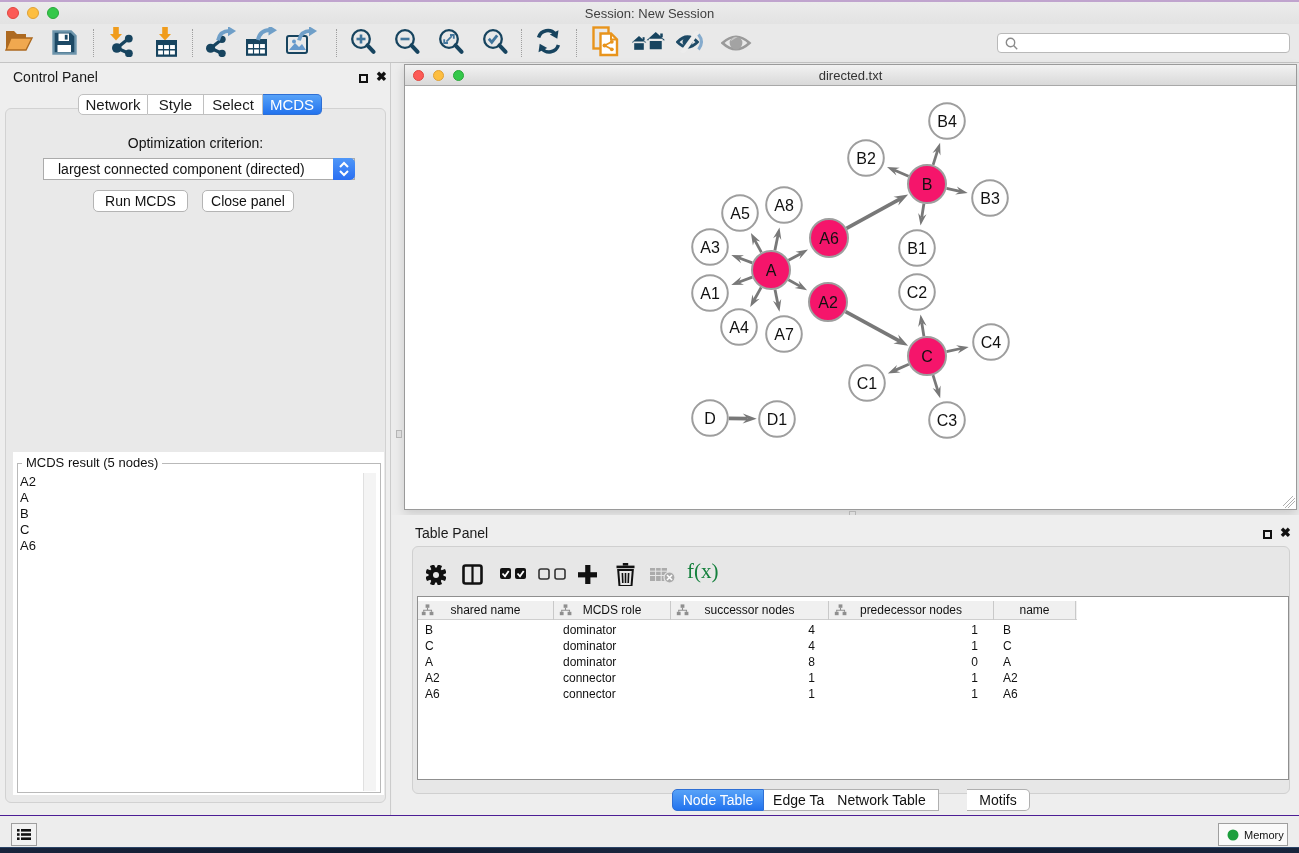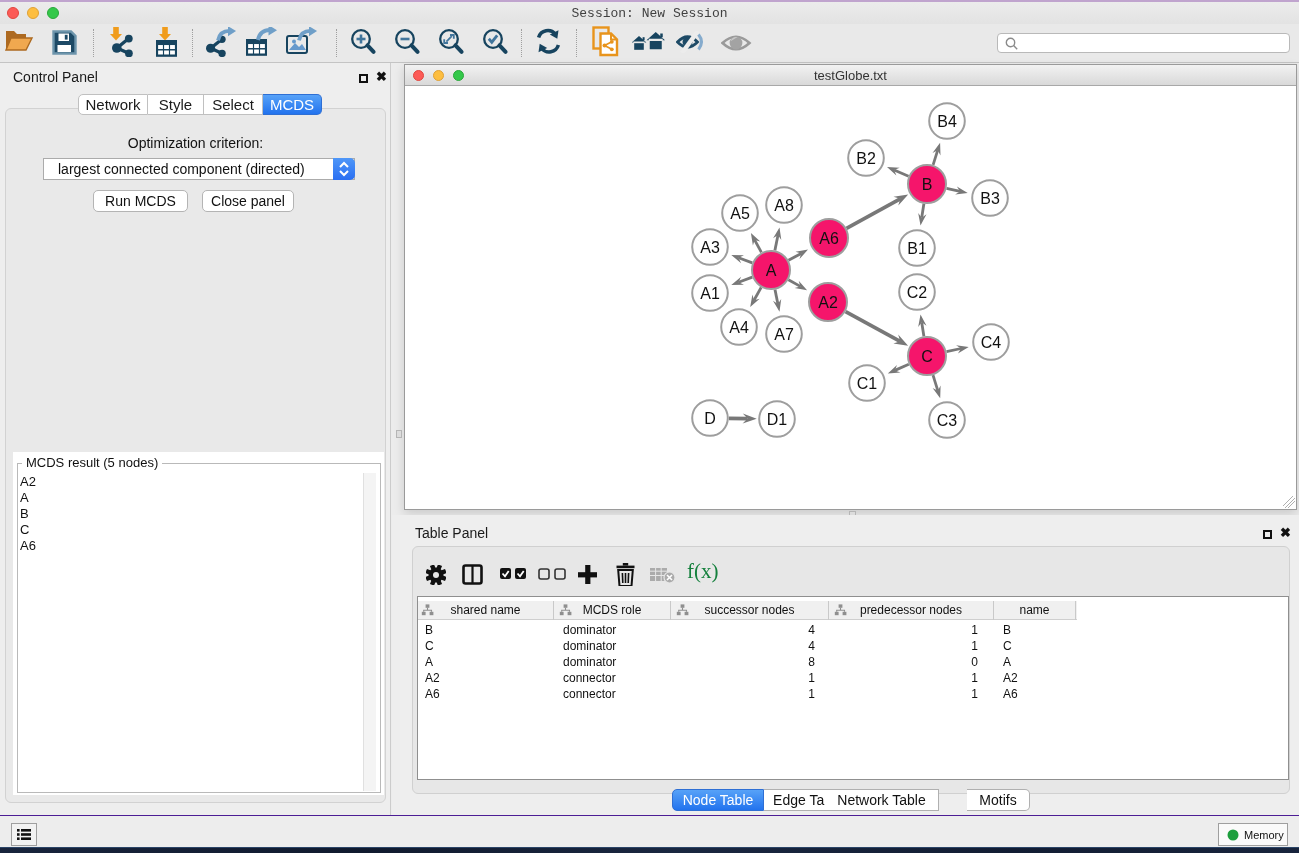--- a/index.html
+++ b/index.html
@@ -1,21 +1,21 @@
 <!DOCTYPE html>
 <html><head><meta charset="utf-8"><style>
 * { margin:0; padding:0; box-sizing:border-box; }
 html,body { width:1299px; height:853px; overflow:hidden; }
 body { font-family:"Liberation Sans", sans-serif; background:#101b2c; position:relative; }
 #deskline { position:absolute; left:0; top:0; width:1299px; height:2px; background:#c0a4ce; }
 #bottomdesk { position:absolute; left:0; top:847px; width:1299px; height:6px;
   background:linear-gradient(90deg,#18243c 0%,#101a2e 28%,#1a2740 52%,#121d33 78%,#18243c 100%); border-top:1px solid #2b4568;}
 #app { position:absolute; left:0; top:2px; width:1299px; height:845px; background:#ececec; }
 #titlebar { position:absolute; left:0; top:0; width:1299px; height:36px;
-  background:linear-gradient(#ececec,#dddddd); border-bottom:1px solid #b7b7b7;font-family:Liberation Mono, monospace; }
+  background:linear-gradient(#ececec,#dddddd); border-bottom:1px solid #b7b7b7; }
 .tl { position:absolute; top:5px; width:12px; height:12px; border-radius:50%; }
 #titlebar .t1 { left:7px;  background:#fc5b57; border:1px solid #e2463f; }
 #titlebar .t2 { left:27px; background:#fdbe40; border:1px solid #e0a135; }
 #titlebar .t3 { left:47px; background:#34c84a; border:1px solid #2aa83b; }
 #title { position:absolute; top:4px; left:0; width:1299px; text-align:center; font-size:13px; color:#404040; }
 #toolbar { position:absolute; left:0; top:22px; width:1299px; height:39px; background:#e9e9e9; border-bottom:1px solid #c4c4c4; }
 .vsep { position:absolute; top:5px; height:28px; width:0; border-left:1px dotted #9f9f9f; }
 #search { position:absolute; left:997px; top:9px; width:293px; height:20px; background:#fff;
   border:1px solid #b9b9b9; border-radius:4px; }
 #main { position:absolute; left:0; top:61px; width:1299px; height:753px; background:#ececec; }
@@ -255,21 +255,21 @@
         <div id="mcdslegend">MCDS result (5 nodes)</div>
         <div id="mcdslist">A2<br>A<br>B<br>C<br>A6</div>
         <div id="mcdssb"></div>
       </div>
     </div>
     <div id="netwin">
       <div id="nettitle">
         <div class="tl t1"></div>
           <div class="tl t2"></div>
           <div class="tl t3"></div>
-        <div class="txt">testGlobe.txt</div>
+        <div class="txt">directed.txt</div>
       </div>
       <svg style="position:absolute;left:0;top:22px" width="891" height="423" viewBox="0 0 891 423" font-family="Liberation Sans, sans-serif">
       <line x1="356.4" y1="165.4" x2="349.6" y2="152.9" stroke="#787878" stroke-width="2.8"></line>
           <polygon points="345.9,146.0 355.3,154.6 349.6,152.9 347.9,158.6" fill="#787878"></polygon>
 <line x1="369.9" y1="163.4" x2="373.0" y2="148.0" stroke="#787878" stroke-width="2.8"></line>
           <polygon points="374.5,140.4 376.3,152.9 373.0,148.0 368.1,151.3" fill="#787878"></polygon>
 <line x1="347.3" y1="175.9" x2="333.6" y2="170.8" stroke="#787878" stroke-width="2.8"></line>
           <polygon points="326.3,168.0 339.0,168.3 333.6,170.8 336.1,176.2" fill="#787878"></polygon>
 <line x1="347.3" y1="190.1" x2="333.6" y2="195.2" stroke="#787878" stroke-width="2.8"></line>
           <polygon points="326.3,198.0 336.1,189.8 333.6,195.2 339.0,197.7" fill="#787878"></polygon>

